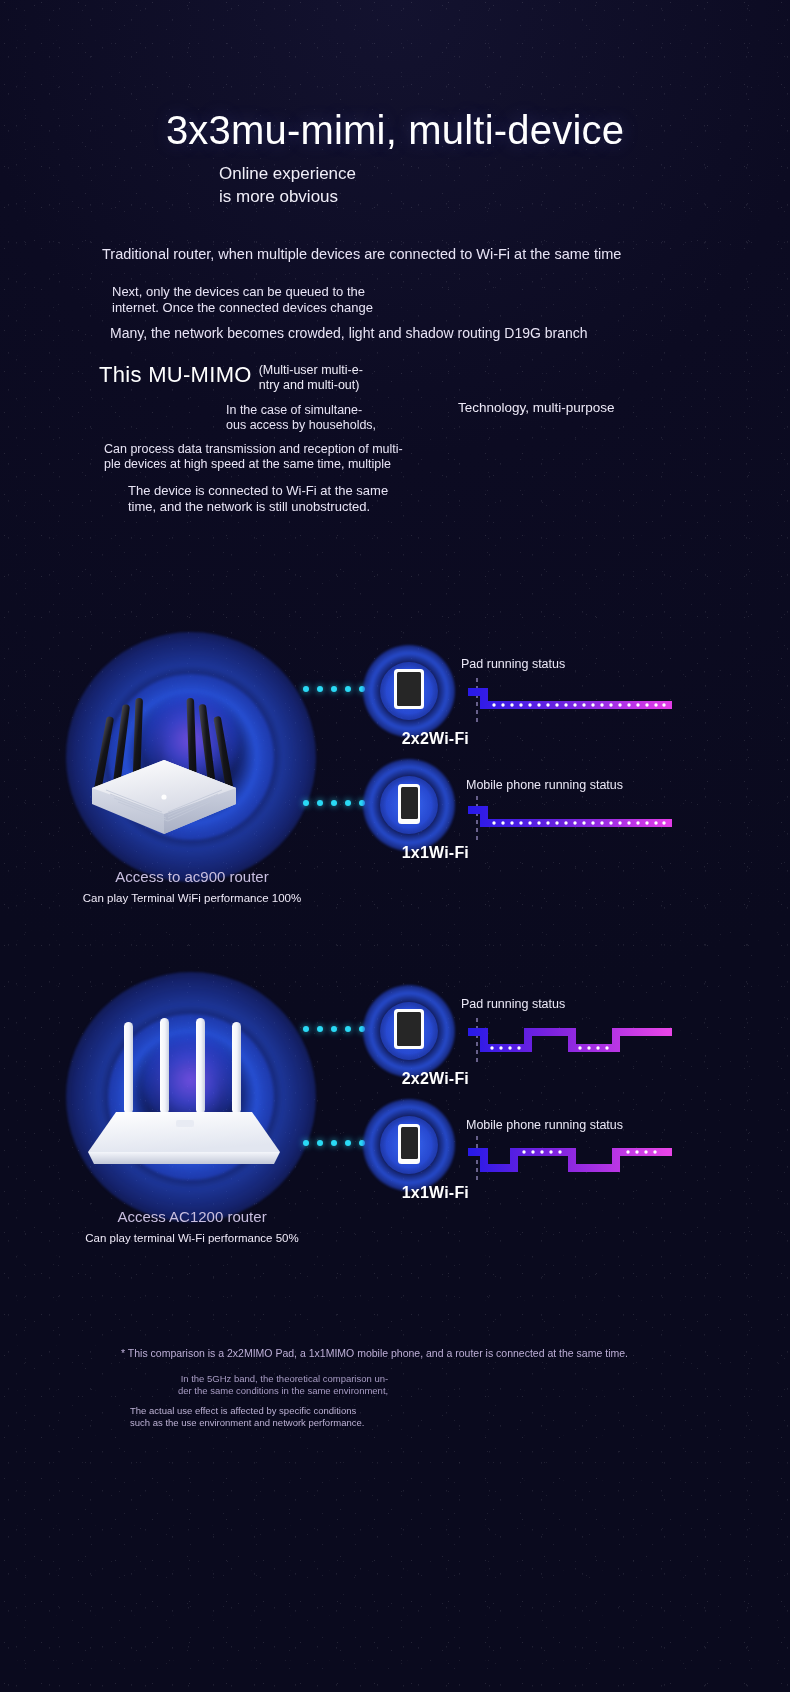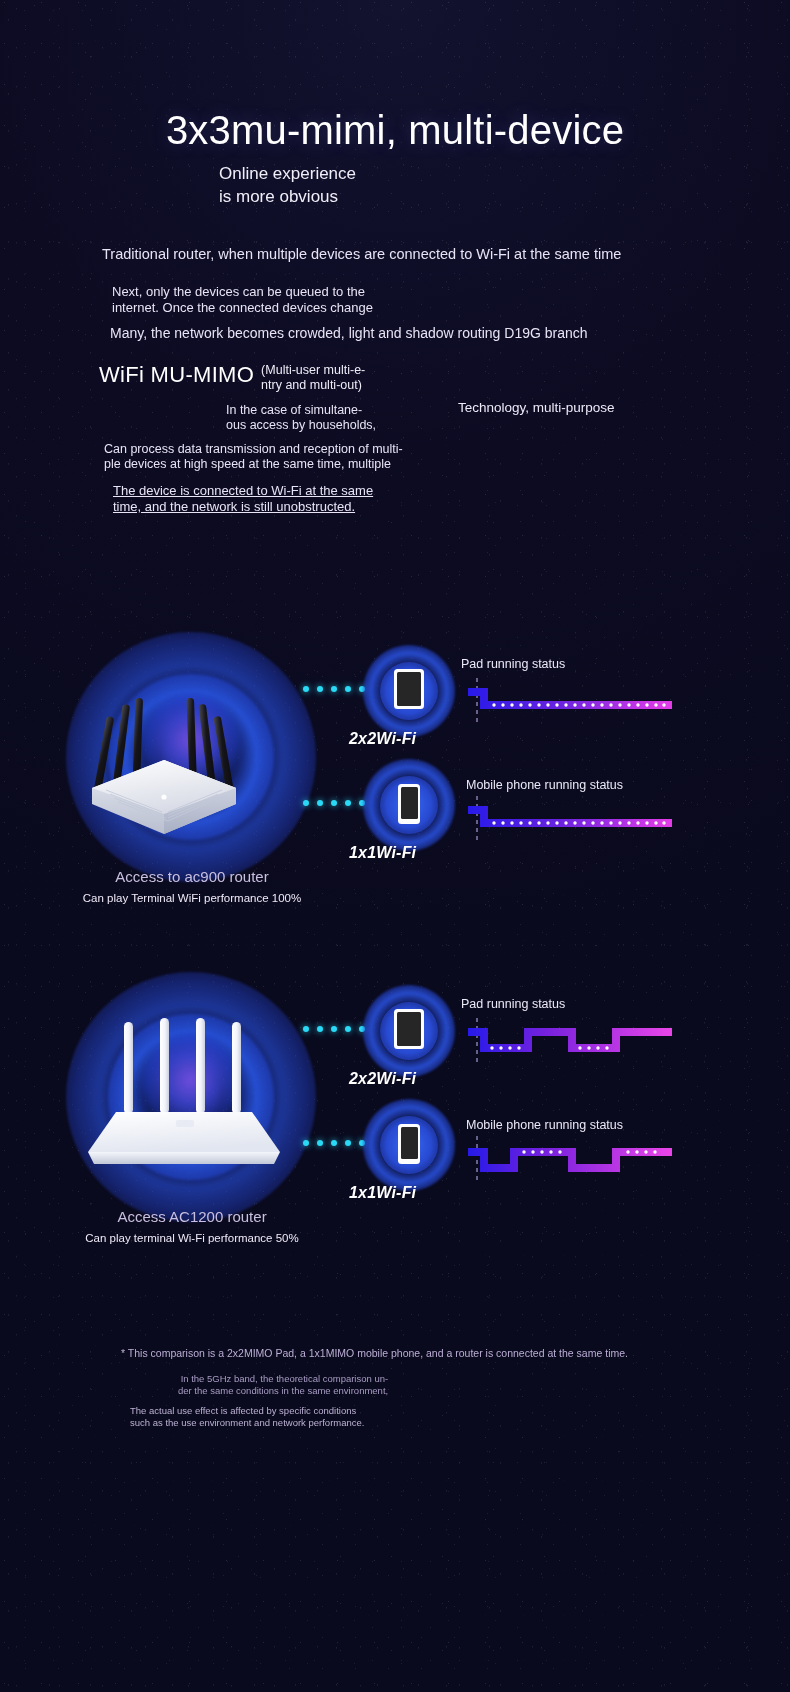--- a/index.html
+++ b/index.html
@@ -60,21 +60,21 @@
   #p-next { left:112px; top:284px; font-size:13px; line-height:16px; }
   #p-many { left:110px; top:325px; font-size:14px; }
 
   #hold-row { position:absolute; left:99px; top:362px; display:flex; align-items:flex-start; }
   #hold-big { font-size:22px; font-weight:400; color:#ffffff; letter-spacing:.3px; }
   #hold-paren { font-size:12.5px; line-height:15px; color:#efecf8; margin-left:7px; margin-top:1px; width:112px; }
   #tech-multi { position:absolute; left:458px; top:374px; font-size:13.5px; color:#eeeaf8;margin-top:26px; }
 
   #p-case { left:226px; top:403px; font-size:12.5px; line-height:15px; }
   #p-process { left:104px; top:442px; font-size:12.5px; line-height:15px; }
-  #p-device { left:113px; top:483px; font-size:13px; line-height:16px;text-decoration:underline; }
+  #p-device { left:128px; top:483px; font-size:13px; line-height:16px; }
 
   
   .section { position:absolute; left:0; width:790px; }
   #section-1 { top:620px; height:300px; }
   #section-2 { top:960px; height:300px; }
 
   
   .router-halo { position:absolute; width:250px; height:250px; left:66px; top:12px; }
   .ring { position:absolute; border-radius:50%; }
   .ring-outer {
@@ -139,22 +139,22 @@
     background:#fdfdfd; border-radius:3.5px; padding:3px;
   }
   .tablet-glyph > span { display:block; width:100%; height:100%; background:#262626; border-radius:1.5px; }
   .phone-glyph {
     position:absolute; left:35px; top:25px; width:22px; height:40px;
     background:#fdfdfd; border-radius:3.5px; padding:2.5px 2.5px 5px;
   }
   .phone-glyph > span { display:block; width:100%; height:100%; background:#262626; border-radius:1.5px; }
 
   .wifi-label {
-    position:absolute; width:120px; text-align:left;
-    font-size:16px; font-style:italic; font-weight:bold; color:#ffffff;
+    position:absolute; width:120px; text-align:right;
+    font-size:16px; font-weight:bold; color:#ffffff;
     letter-spacing:.2px;
   }
 
   .status-label { position:absolute; font-size:12.5px; color:#ece9f7; }
   .wave-wrap { position:absolute; }
   .caption-main {
     position:absolute; width:300px; text-align:center;
     font-size:15px; color:#c9bfe0;
   }
   .caption-sub {
@@ -182,21 +182,21 @@
 <div class="copy" id="p-traditional">Traditional router, when multiple devices are connected to Wi-Fi at the same time</div>
 
 <div class="copy" id="p-next">
   <div>Next, only the devices can be queued to the</div>
   <div>internet. Once the connected devices change</div>
 </div>
 
 <div class="copy" id="p-many">Many, the network becomes crowded, light and shadow routing D19G branch</div>
 
 <div id="hold-row">
-  <div id="hold-big">WiFi MU-MIMO</div>
+  <div id="hold-big">This MU-MIMO</div>
   <div id="hold-paren">
     <div>(Multi-user multi-e-</div>
     <div>ntry and multi-out)</div>
   </div>
 </div>
 <div id="tech-multi">Technology, multi-purpose</div>
 
 <div class="copy" id="p-case">
   <div>In the case of simultane-</div>
   <div>ous access by households,</div>

